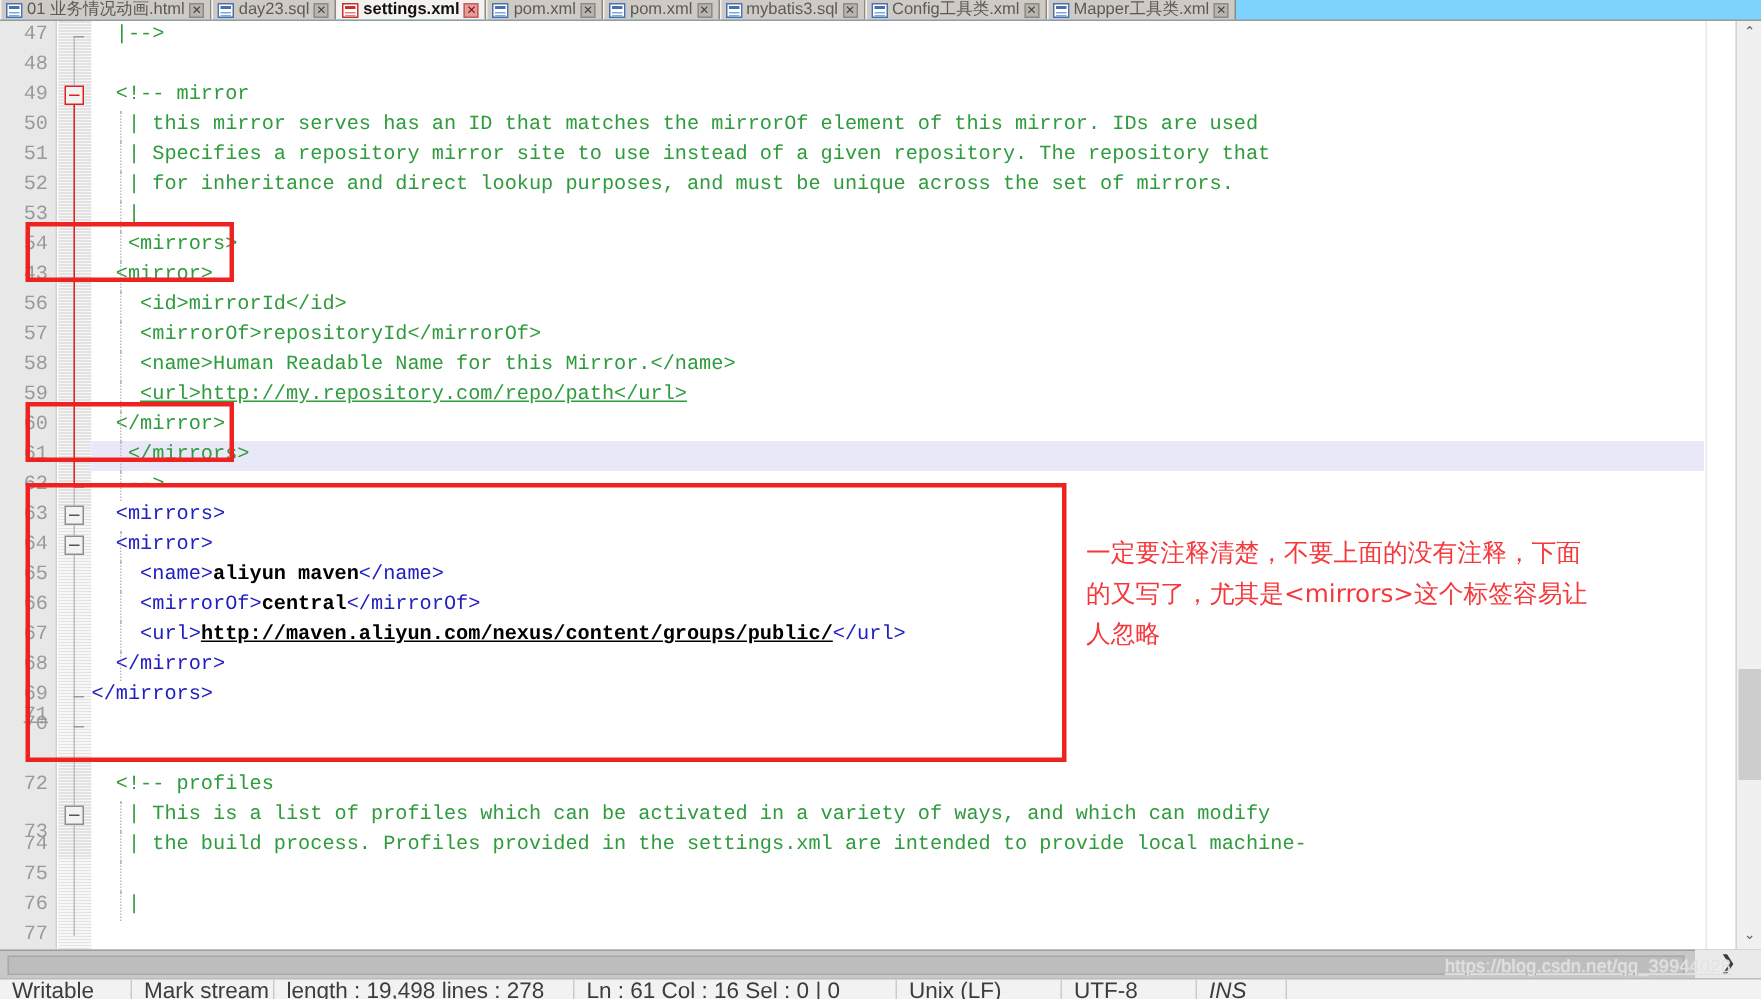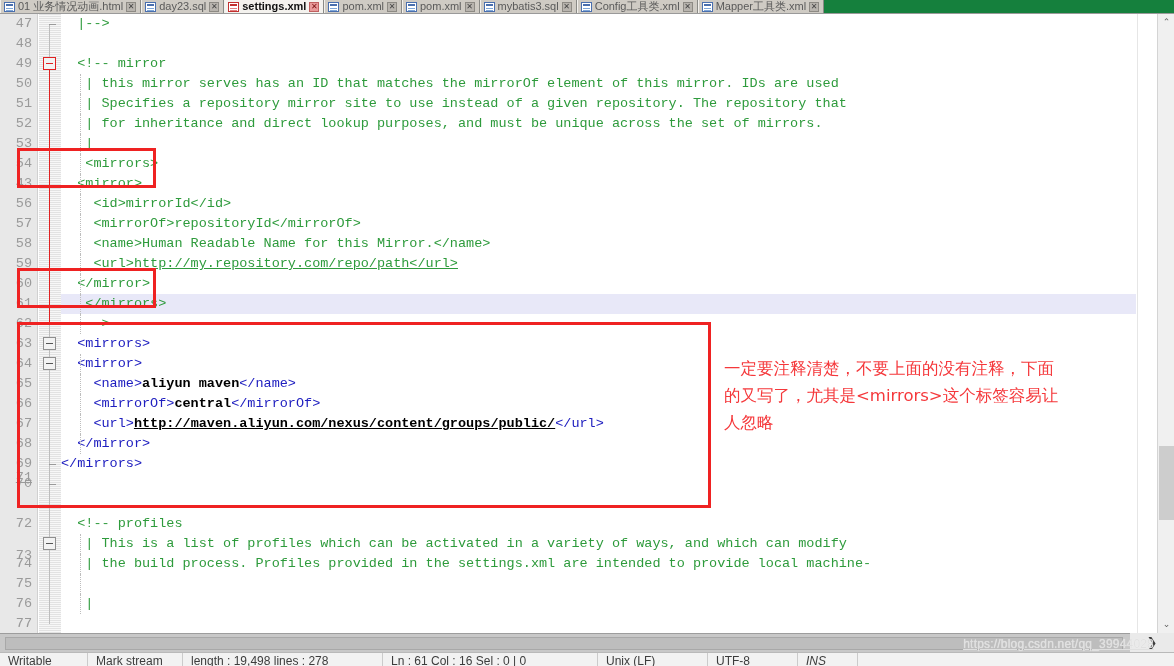--- a/index.html
+++ b/index.html
@@ -16,21 +16,21 @@
     width: 1174px;
     height: 666px;
     background: #ffffff;
   }
 
   
   .tabbar {
     position: absolute;
     top: 0; left: 0;
     width: 1174px; height: 14px;
-    background: #15803d;
+    background: #7dd3fc;
     border-bottom: 1px solid #9a9a9a;
     display: flex;
     align-items: flex-end;
     overflow: hidden;
     font-family: "Liberation Sans", sans-serif;
   }
   .tab {
     position: relative;
     height: 14px;
     display: flex;
@@ -292,21 +292,21 @@
   .statusbar {
     position: absolute;
     left: 0; top: 652px;
     width: 1174px; height: 14px;
     background: #f2f2f2;
     border-top: 1px solid #b9b9b9;
     display: flex;
     align-items: center;
     overflow: hidden;
     font-family: "Liberation Sans", sans-serif;
-    font-size: 12px;
+    font-size: 15px;
     color: #3c3c3c;
   }
   .sb-cell {
     padding: 0 8px;
     height: 14px;
     line-height: 16px;
     white-space: nowrap;
     border-right: 1px solid #cbcbcb;
     flex: 0 0 auto;
     overflow: hidden;

